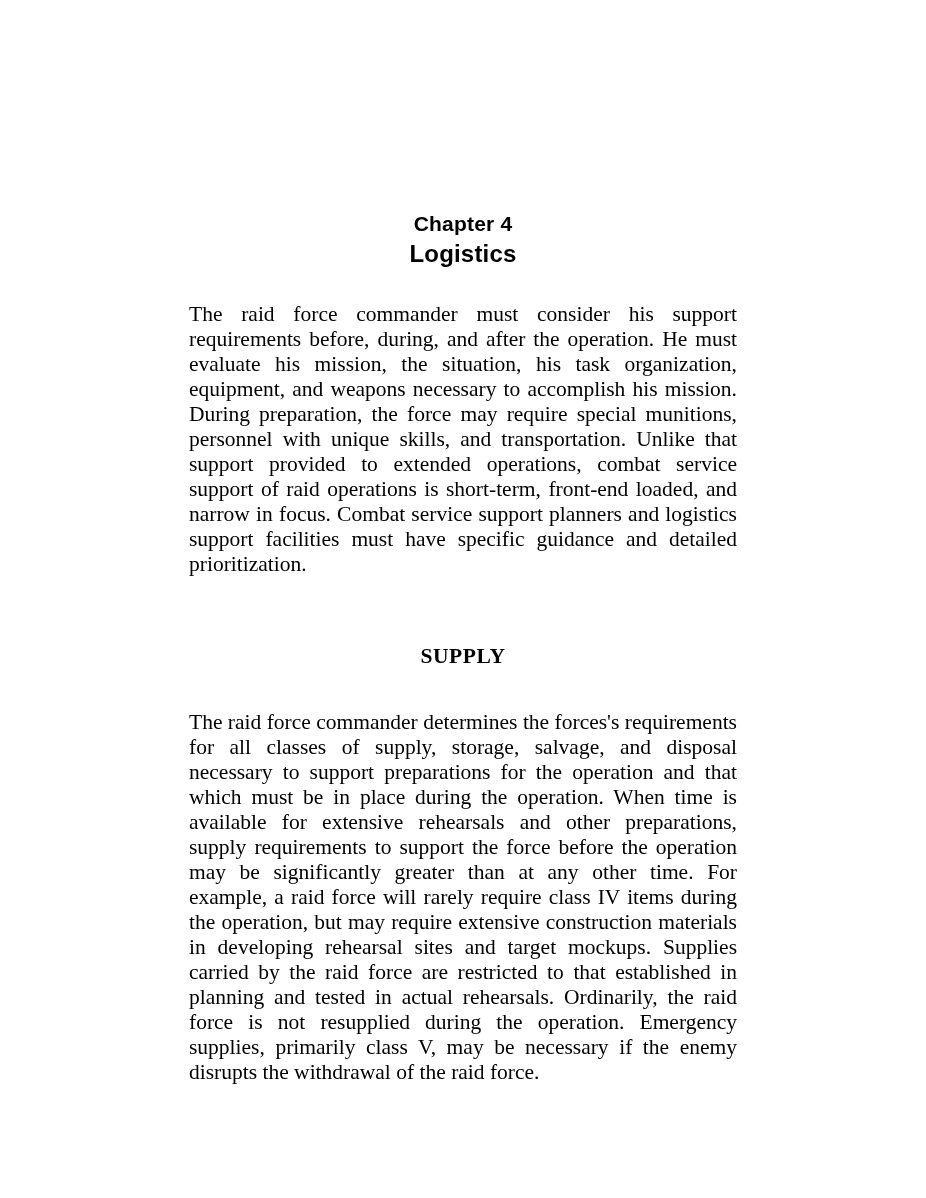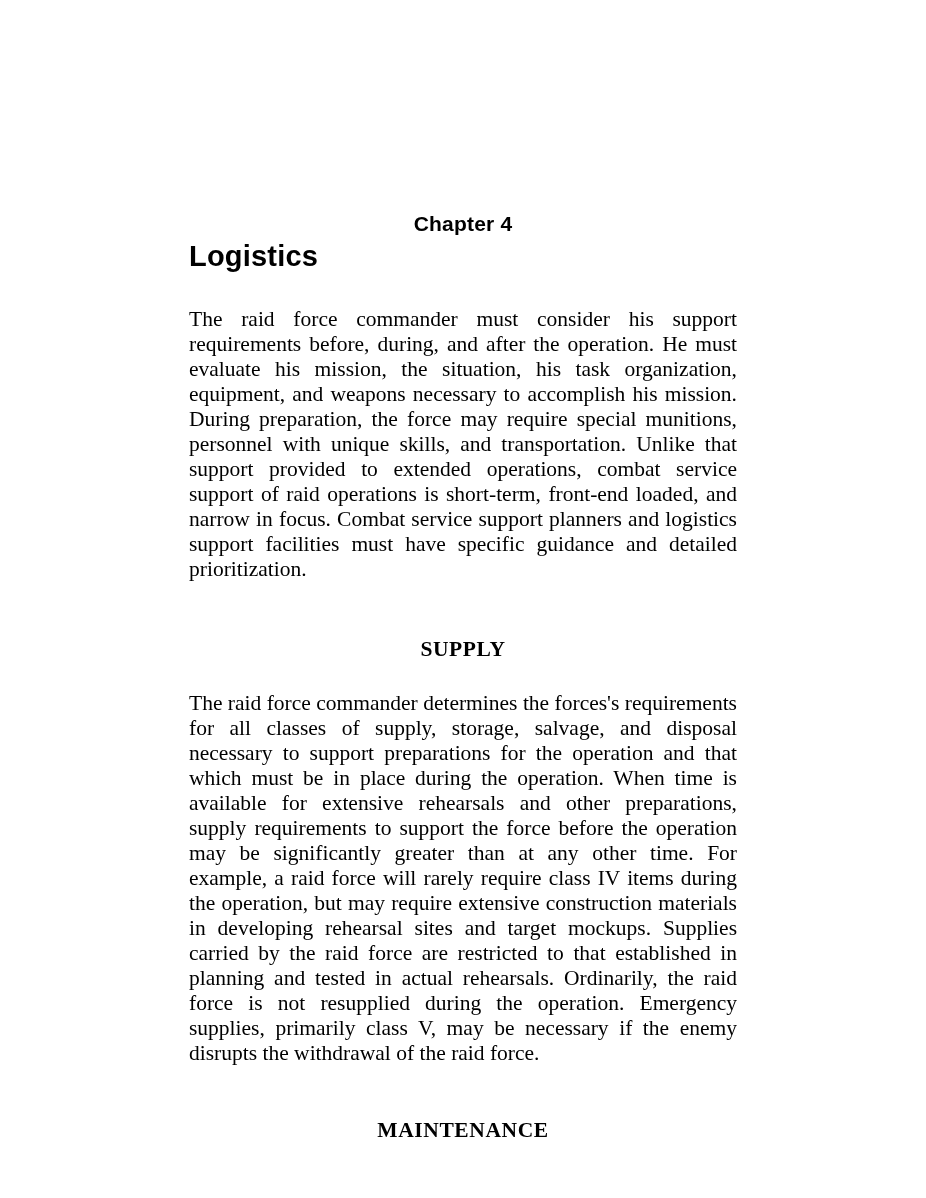--- a/index.html
+++ b/index.html
@@ -31,40 +31,40 @@
     font-family: "Liberation Sans", sans-serif;
     font-weight: bold;
     font-size: 21px;
     text-align: center;
     letter-spacing: 0.2px;
     margin: 0 0 4px 0;
   }
   .chapter-title {
     font-family: "Liberation Sans", sans-serif;
     font-weight: bold;
-    font-size: 29px;
-    text-align: left;
+    font-size: 24px;
+    text-align: center;
     letter-spacing: 0.2px;
     margin: 0 0 34px 0;
   }
   .body-para {
     font-family: "Liberation Serif", serif;
     font-size: 21.5px;
     line-height: 25px;
     text-align: justify;
     text-justify: inter-word;
     margin: 0;
   }
   .section-heading {
     font-family: "Liberation Serif", serif;
     font-weight: bold;
     font-size: 21.5px;
     text-align: center;
     letter-spacing: 0.6px;
-    margin: 4px;
+    margin: 16px;
   }
   .gap-before-supply { height: 51px; }
   .gap-after-supply { height: 25px; }
   .gap-before-maint { height: 48px; }
 </style>
 </head>
 <body>
 
 <div class="page">
   <div class="content">
@@ -78,16 +78,15 @@
     <div class="gap-before-supply"></div>
 
     <div class="section-heading">SUPPLY</div>
 
     <div class="gap-after-supply"></div>
 
     <p class="body-para">The raid force commander determines the forces's requirements for all classes of supply, storage, salvage, and disposal necessary to support preparations for the operation and that which must be in place during the operation.   When time is available for extensive rehearsals and other preparations, supply requirements to support the force before the operation may be significantly greater than at any other time.  For example, a raid force will rarely require class IV items during the operation, but may require extensive construction materials in developing rehearsal sites and target mockups.  Supplies carried by the raid force are restricted to that established in planning and tested in actual rehearsals. Ordinarily, the raid force is not resupplied during the operation. Emergency supplies, primarily class V, may be necessary if the enemy disrupts the withdrawal of the raid force.</p>
 
     <div class="gap-before-maint"></div>
 
-    <div class="section-heading">MAINTENANCE</div>
 
   </div>
 </div>
 
 </body></html>

